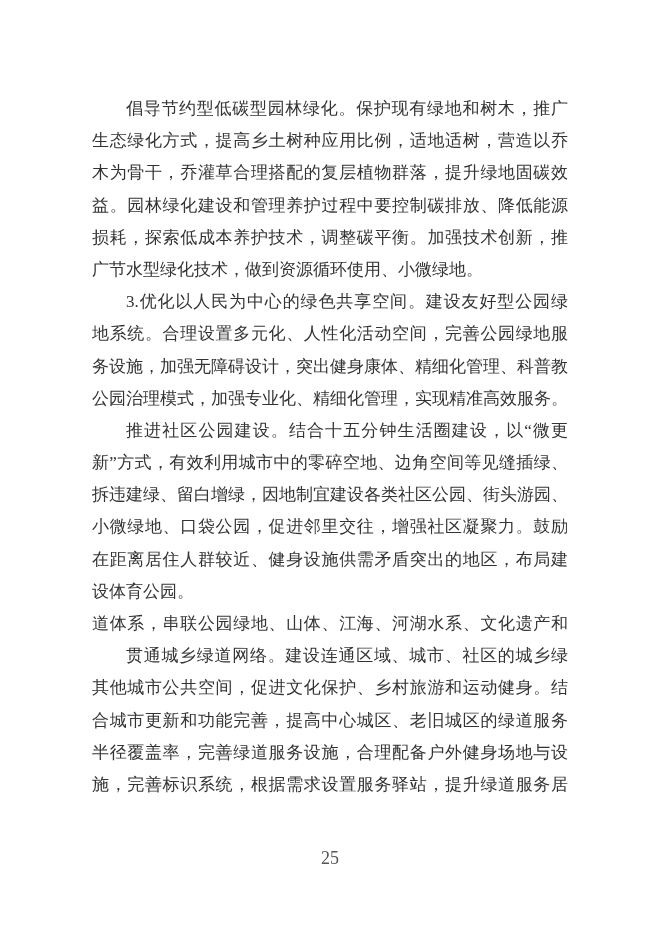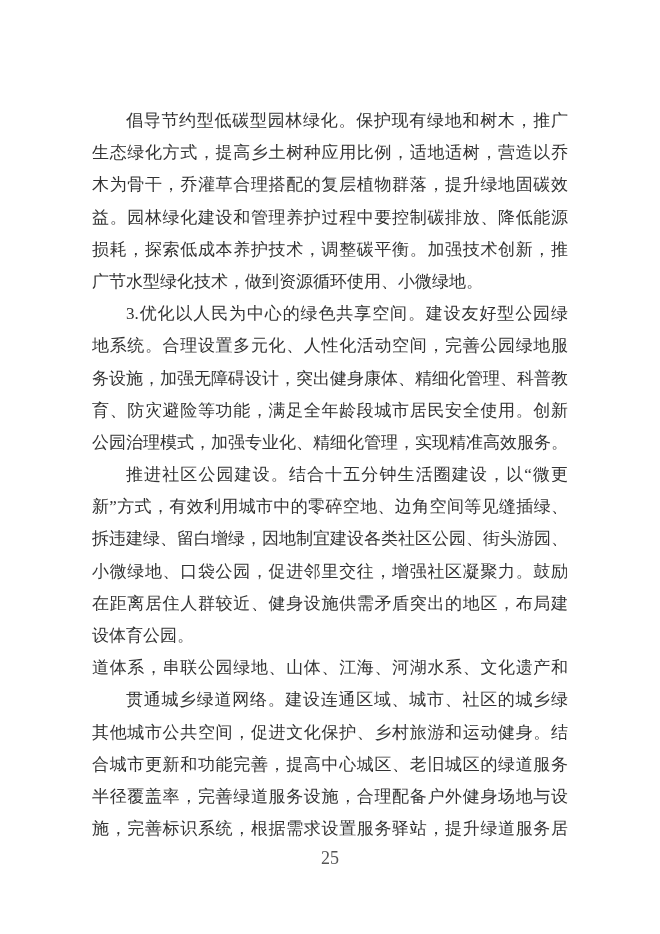--- a/index.html
+++ b/index.html
@@ -15,21 +15,21 @@
     position: relative;
     width: 660px;
     height: 934px;
     background: #ffffff;
     font-family: "Liberation Serif", "DejaVu Serif", serif;
   }
 
   .text-block {
     position: absolute;
     left: 92px;
-    top: 105px;
+    top: 93px;
     width: 476px;
     color: #333333;
     font-size: 17px;
     line-height: 32.2px;
     letter-spacing: 0;
   }
 
   .line {
     width: 100%;
     height: 32.2px;
@@ -67,21 +67,20 @@
   <div class="text-block">
     <div class="line indent">倡导节约型低碳型园林绿化。保护现有绿地和树木，推广</div>
     <div class="line">生态绿化方式，提高乡土树种应用比例，适地适树，营造以乔</div>
     <div class="line">木为骨干，乔灌草合理搭配的复层植物群落，提升绿地固碳效</div>
     <div class="line">益。园林绿化建设和管理养护过程中要控制碳排放、降低能源</div>
     <div class="line">损耗，探索低成本养护技术，调整碳平衡。加强技术创新，推</div>
     <div class="line para-end">广节水型绿化技术，做到资源循环使用、小微绿地。</div>
     <div class="line indent">3.优化以人民为中心的绿色共享空间。建设友好型公园绿</div>
     <div class="line">地系统。合理设置多元化、人性化活动空间，完善公园绿地服</div>
     <div class="line">务设施，加强无障碍设计，突出健身康体、精细化管理、科普教</div>
-    <div class="line">育、防灾避险等功能，满足全年龄段城市居民安全使用。创新</div>
     <div class="line para-end">公园治理模式，加强专业化、精细化管理，实现精准高效服务。</div>
     <div class="line indent">推进社区公园建设。结合十五分钟生活圈建设，以“微更</div>
     <div class="line">新”方式，有效利用城市中的零碎空地、边角空间等见缝插绿、</div>
     <div class="line">拆违建绿、留白增绿，因地制宜建设各类社区公园、街头游园、</div>
     <div class="line">小微绿地、口袋公园，促进邻里交往，增强社区凝聚力。鼓励</div>
     <div class="line">在距离居住人群较近、健身设施供需矛盾突出的地区，布局建</div>
     <div class="line para-end">设体育公园。</div>
     <div class="line">道体系，串联公园绿地、山体、江海、河湖水系、文化遗产和</div>
     <div class="line indent">贯通城乡绿道网络。建设连通区域、城市、社区的城乡绿</div>
     <div class="line">其他城市公共空间，促进文化保护、乡村旅游和运动健身。结</div>

